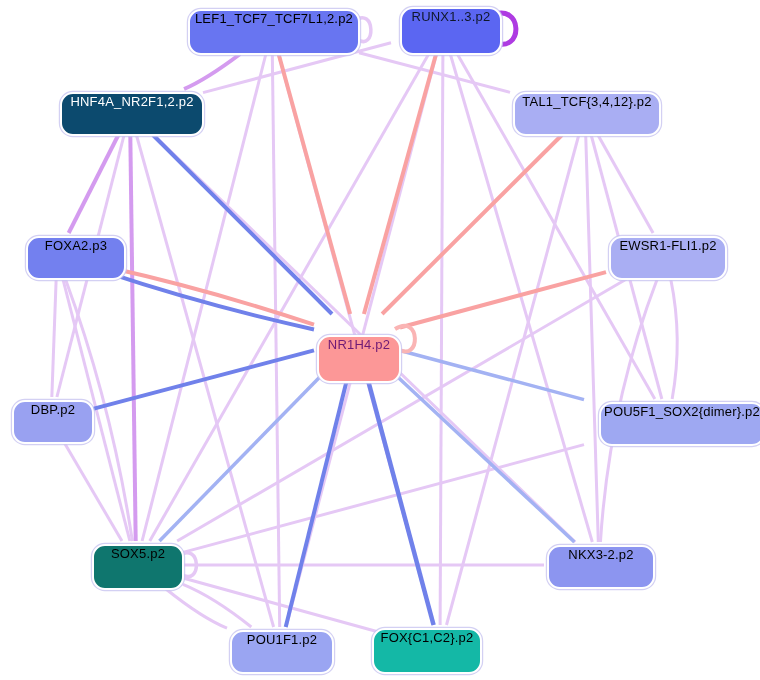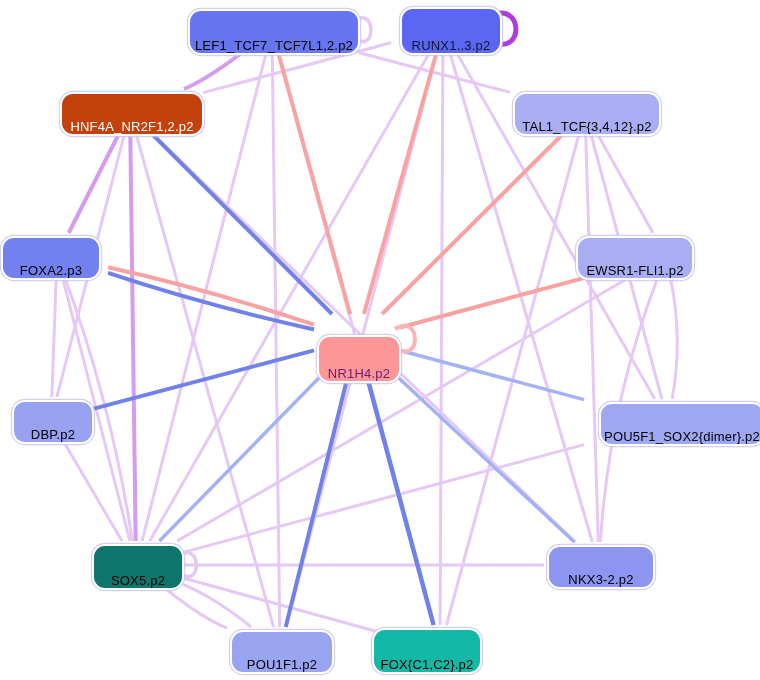--- a/index.html
+++ b/index.html
@@ -6,21 +6,21 @@
   .canvas{
     position:relative;
     width:760px;height:680px;
     background:#ffffff;
     font-family:"Liberation Sans", sans-serif;
     overflow:hidden;
   }
   #edge-layer{position:absolute;left:0;top:0;}
   .node{
     position:absolute;
-    display:flex;align-items:flex-end;justify-content:center;
+    display:flex;align-items:flex-start;justify-content:center;
     border-radius:13px;
     font-size:13px;
     letter-spacing:0.2px;
     border:2px solid #ffffff;
     box-shadow:0 0 0 1.2px rgba(200,196,240,0.8);
     white-space:nowrap;
     cursor:pointer;
     user-select:none;
     z-index:2;
   }
@@ -125,30 +125,30 @@
       <path d="M178,556 C202,540 202,588 181,574" stroke="#E5C8F5" stroke-width="3.5" marker-end="url(#arr-lavender)"></path>
       <path d="M354,21 C376,5 376,53 357,39" stroke="#E5C8F5" stroke-width="3.5" marker-end="url(#arr-lavender)"></path>
     </svg>
   <div id="node-layer">
       <div class="node" style="left: 188px; top: 9px; width: 168px; height: 42px; background: rgb(104, 117, 241); color: rgb(0, 0, 0);">
         <span>LEF1_TCF7_TCF7L1,2.p2</span>
       </div>
       <div class="node" style="left: 400px; top: 7px; width: 98px; height: 44px; background: rgb(91, 102, 242); color: #0f172a;">
         <span>RUNX1..3.p2</span>
       </div>
-      <div class="node" style="left: 60px; top: 92px; width: 140px; height: 40px; background: #c2410c; color: rgb(255, 255, 255);">
+      <div class="node" style="left: 60px; top: 92px; width: 140px; height: 40px; background: #0c4a6e; color: rgb(255, 255, 255);">
         <span>HNF4A_NR2F1,2.p2</span>
       </div>
       <div class="node" style="left: 513px; top: 92px; width: 144px; height: 40px; background: rgb(169, 174, 243); color: rgb(0, 0, 0);">
         <span>TAL1_TCF{3,4,12}.p2</span>
       </div>
-      <div class="node" style="left: 1px; top: 236px; width: 96px; height: 40px; background: rgb(115, 128, 239); color: rgb(0, 0, 0);">
+      <div class="node" style="left: 26px; top: 236px; width: 96px; height: 40px; background: rgb(115, 128, 239); color: rgb(0, 0, 0);">
         <span>FOXA2.p3</span>
       </div>
-      <div class="node" style="left: 576px; top: 236px; width: 114px; height: 40px; background: rgb(169, 174, 243); color: rgb(0, 0, 0);">
+      <div class="node" style="left: 609px; top: 236px; width: 114px; height: 40px; background: rgb(169, 174, 243); color: rgb(0, 0, 0);">
         <span>EWSR1-FLI1.p2</span>
       </div>
       <div class="node" style="left: 317px; top: 335px; width: 80px; height: 44px; background: rgb(252, 151, 151); color: #701a75;">
         <span>NR1H4.p2</span>
       </div>
       <div class="node" style="left: 12px; top: 400px; width: 78px; height: 40px; background: rgb(153, 161, 241); color: rgb(0, 0, 0);">
         <span>DBP.p2</span>
       </div>
       <div class="node" style="left: 587px; top: 402px; width: 162px; height: 40px; background: rgb(158, 168, 242); color: rgb(0, 0, 0); margin-left: 12px;">
         <span>POU5F1_SOX2{dimer}.p2</span>

